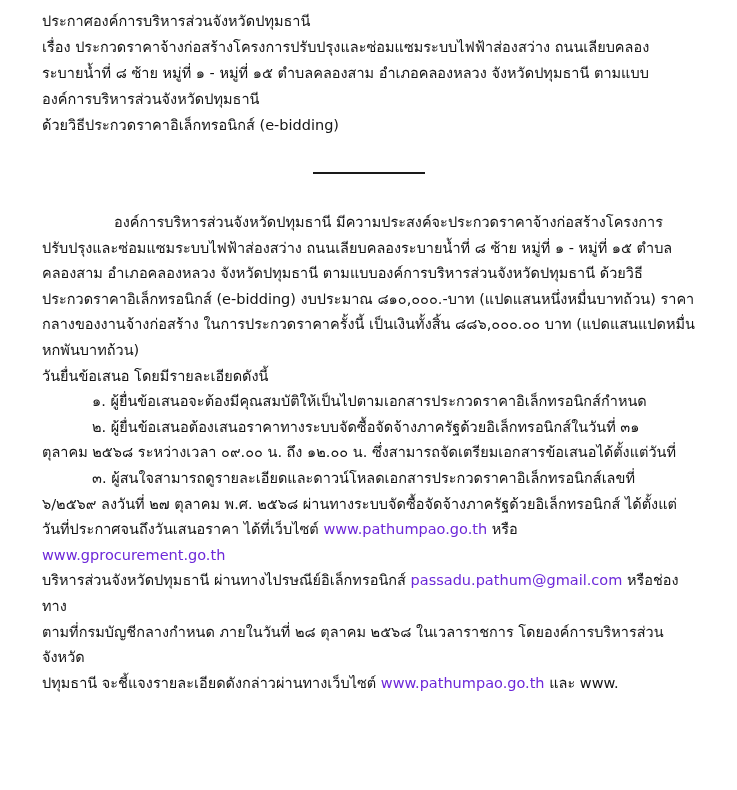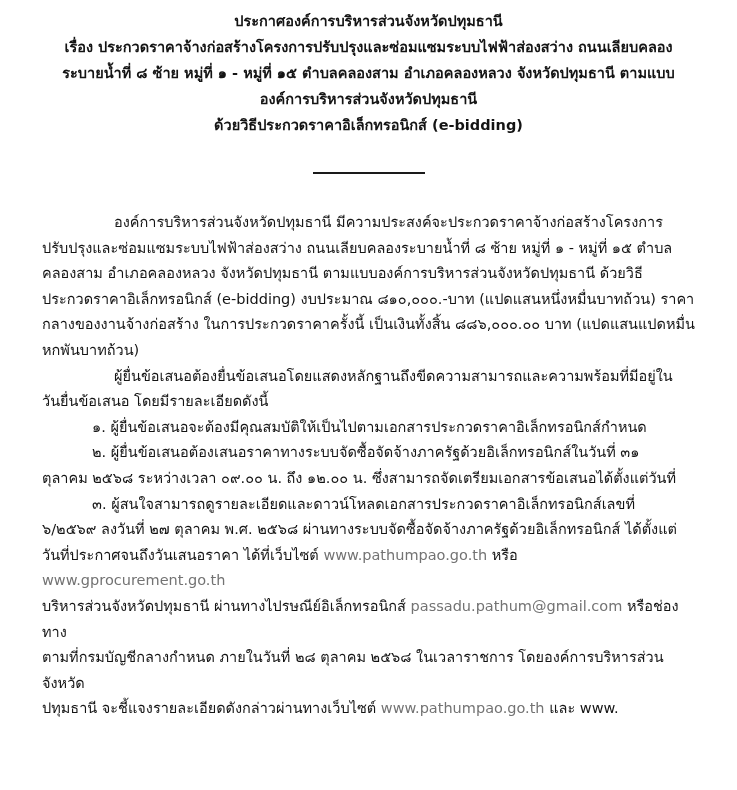--- a/index.html
+++ b/index.html
@@ -15,25 +15,25 @@
     overflow: hidden;
   }
   .page {
     width: 737px;
     height: 790px;
     box-sizing: border-box;
     padding: 8px 42px 0 42px;
     position: relative;
   }
   .header {
-    text-align: center;
+    text-align: left;
     font-size: 14.5px;
     line-height: 26px;
     color: #141414;
-    font-weight: bold;
+    font-weight: normal;
   }
   .header .line {
     display: block;
     white-space: nowrap;
   }
   .divider-wrap {
     display: flex;
     justify-content: center;
     margin-top: 34px;
     margin-bottom: 36px;
@@ -55,21 +55,21 @@
   }
   .first-indent {
     display: inline-block;
     width: 72px;
   }
   .item-indent {
     display: inline-block;
     width: 50px;
   }
   .link {
-    color: #737373;
+    color: #6d28d9;
     text-decoration: none;
   }
   .para + .para {
     margin-top: 0px;
   }
 </style>
 </head>
 <body>
 
 <div class="page">
@@ -86,21 +86,20 @@
     <div class="divider"></div>
   </div>
 
   <div class="body-text" id="body-text">
       <div class="para"><span class="first-indent"></span><span>องค์การบริหารส่วนจังหวัดปทุมธานี มีความประสงค์จะประกวดราคาจ้างก่อสร้างโครงการ</span></div>
       <div class="para"><span>ปรับปรุงและซ่อมแซมระบบไฟฟ้าส่องสว่าง ถนนเลียบคลองระบายน้ำที่ ๘ ซ้าย หมู่ที่ ๑ - หมู่ที่ ๑๕ ตำบล</span></div>
       <div class="para"><span>คลองสาม อำเภอคลองหลวง จังหวัดปทุมธานี ตามแบบองค์การบริหารส่วนจังหวัดปทุมธานี ด้วยวิธี</span></div>
       <div class="para"><span>ประกวดราคาอิเล็กทรอนิกส์ (e-bidding) งบประมาณ ๘๑๐,๐๐๐.-บาท (แปดแสนหนึ่งหมื่นบาทถ้วน) ราคา</span></div>
       <div class="para"><span>กลางของงานจ้างก่อสร้าง ในการประกวดราคาครั้งนี้ เป็นเงินทั้งสิ้น ๘๘๖,๐๐๐.๐๐  บาท (แปดแสนแปดหมื่น</span></div>
       <div class="para"><span>หกพันบาทถ้วน)</span></div>
-      <div class="para"><span class="first-indent"></span><span>ผู้ยื่นข้อเสนอต้องยื่นข้อเสนอโดยแสดงหลักฐานถึงขีดความสามารถและความพร้อมที่มีอยู่ใน</span></div>
       <div class="para"><span>วันยื่นข้อเสนอ โดยมีรายละเอียดดังนี้</span></div>
       <div class="para"><span class="item-indent"></span><span>๑. ผู้ยื่นข้อเสนอจะต้องมีคุณสมบัติให้เป็นไปตามเอกสารประกวดราคาอิเล็กทรอนิกส์กำหนด</span></div>
       <div class="para"><span class="item-indent"></span><span>๒. ผู้ยื่นข้อเสนอต้องเสนอราคาทางระบบจัดซื้อจัดจ้างภาครัฐด้วยอิเล็กทรอนิกส์ในวันที่ ๓๑</span></div>
       <div class="para"><span>ตุลาคม ๒๕๖๘ ระหว่างเวลา ๐๙.๐๐ น. ถึง ๑๒.๐๐ น. ซึ่งสามารถจัดเตรียมเอกสารข้อเสนอได้ตั้งแต่วันที่</span></div>
       <div class="para"><span class="item-indent"></span><span>๓. ผู้สนใจสามารถดูรายละเอียดและดาวน์โหลดเอกสารประกวดราคาอิเล็กทรอนิกส์เลขที่</span></div>
       <div class="para"><span>๖/๒๕๖๙ ลงวันที่ ๒๗ ตุลาคม พ.ศ. ๒๕๖๘ ผ่านทางระบบจัดซื้อจัดจ้างภาครัฐด้วยอิเล็กทรอนิกส์ ได้ตั้งแต่</span></div>
       <div class="para"><span>วันที่ประกาศจนถึงวันเสนอราคา ได้ที่เว็บไซต์ </span><a class="link" href="#">www.pathumpao.go.th</a><span> หรือ </span><a class="link" href="#">www.gprocurement.go.th</a></div>
       <div class="para"><span>บริหารส่วนจังหวัดปทุมธานี ผ่านทางไปรษณีย์อิเล็กทรอนิกส์ </span><a class="link" href="#">passadu.pathum@gmail.com</a><span> หรือช่องทาง</span></div>
       <div class="para"><span>ตามที่กรมบัญชีกลางกำหนด ภายในวันที่ ๒๘ ตุลาคม ๒๕๖๘ ในเวลาราชการ โดยองค์การบริหารส่วนจังหวัด</span></div>
       <div class="para"><span>ปทุมธานี จะชี้แจงรายละเอียดดังกล่าวผ่านทางเว็บไซต์ </span><a class="link" href="#">www.pathumpao.go.th</a><span> และ www.</span></div>

